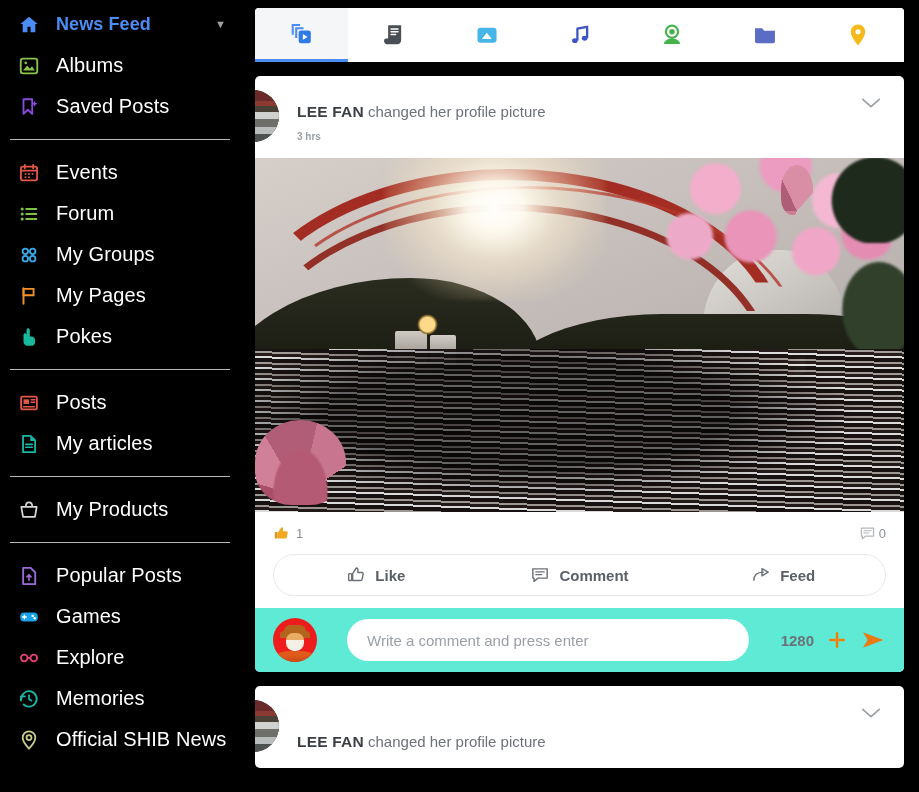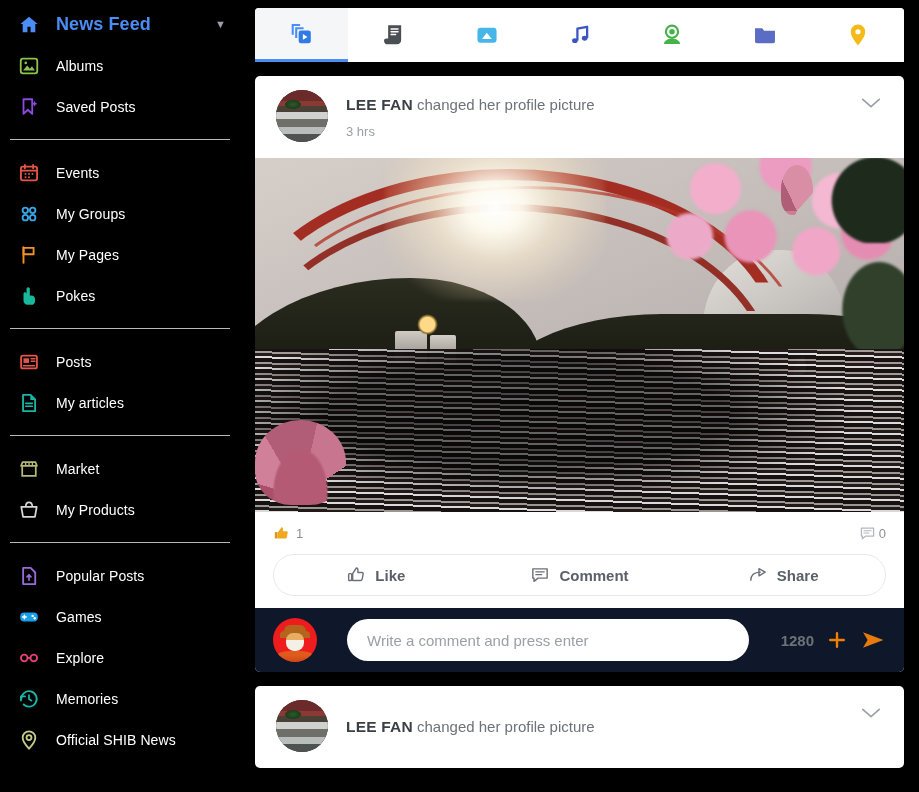--- a/index.html
+++ b/index.html
@@ -38,21 +38,21 @@
   }
   .nav-item .ico {
     width: 30px;
     flex: 0 0 30px;
     display: flex;
     align-items: center;
     justify-content: center;
     margin-right: 12px;
   }
   .nav-item .lbl {
-    font-size: 14px;
+    font-size: 20px;
     color: #ffffff;
     letter-spacing: 0.1px;
     white-space: nowrap;
   }
   .nav-item.active .lbl {
     color: #4a8df6;
     font-weight: bold;
     font-size: 18px;
   }
   .nav-item .chev {
@@ -101,24 +101,23 @@
 
   .card {
     background: #ffffff;
     border-radius: 5px;
     margin-top: 14px;
     overflow: hidden;
     box-shadow: 0 1px 2px rgba(0,0,0,.18);
   }
   .post-head {
     display: flex;
-    align-items: center;
-    padding: 14px 18px 16px 26px;
+    align-items: flex-end;
+    padding: 14px 18px 16px 14px;
     min-height: 72px;
-    margin-left: 37px;
   }
   .avatar {
     width: 52px; height: 52px;
     border-radius: 50%;
     flex: 0 0 52px;
     margin-left: -42px;
     margin-right: 18px;
     overflow: hidden;
     position: relative;
     background: #2a1a1a;
@@ -158,21 +157,21 @@
   }
 
   .post-meta { flex: 1 1 auto; padding-top: 2px; }
   .post-title { font-size: 15px; color: #6d7278; line-height: 1.25; }
   .post-title .author {
     font-weight: bold;
     color: #3b4045;
     font-size: 15.5px;
     letter-spacing: .2px;
   }
-  .post-time { font-size: 13px; color: #9aa0a6; margin-top: 9px; }
+  .post-time { font-size: 10px; color: #9aa0a6; margin-top: 9px; font-weight: bold; }
   .post-chev {
     color: #9aa0a6;
     font-size: 19px;
     line-height: 1;
     cursor: pointer;
     padding: 2px 4px;
     align-self: flex-start;
     margin-top: 4px;
   }
 
@@ -336,21 +335,21 @@
     cursor: pointer;
     font-size: 15px;
     font-weight: bold;
     color: #5a6068;
   }
 
   .comment-bar {
     display: flex;
     align-items: center;
     gap: 12px;
-    background: #0f172a;
+    background: #5eead4;
     padding: 10px 18px;
     height: 64px;
   }
   .comment-avatar { width:44px; height:44px; flex:0 0 44px; border-radius:50%; overflow:hidden; position:relative; margin-left:0; }
   .comment-input {
     flex: 1 1 auto;
     height: 42px;
     background: #ffffff;
     border: none;
     border-radius: 22px;
@@ -418,20 +417,31 @@
               <circle cx="15.8" cy="13" r="1.1" fill="#e4564a"></circle>
               <circle cx="8.2" cy="16.6" r="1.1" fill="#e4564a"></circle>
               <circle cx="12" cy="16.6" r="1.1" fill="#e4564a"></circle>
             </svg>
         </span>
         <span class="lbl">Events</span>
       </div>
       <div class="nav-item">
         <span class="ico">
           <svg width="22" height="22" viewBox="0 0 24 24">
+              <circle cx="4.6" cy="6.5" r="1.7" fill="#7dc242"></circle>
+              <circle cx="4.6" cy="12" r="1.7" fill="#7dc242"></circle>
+              <circle cx="4.6" cy="17.5" r="1.7" fill="#7dc242"></circle>
+              <path d="M9 6.5h11M9 12h11M9 17.5h11" stroke="#7dc242" stroke-width="2.1" stroke-linecap="round"></path>
+            </svg>
+        </span>
+        <span class="lbl">Forum</span>
+      </div>
+      <div class="nav-item">
+        <span class="ico">
+          <svg width="22" height="22" viewBox="0 0 24 24">
               <circle cx="8" cy="8" r="3" fill="none" stroke="#38a8e8" stroke-width="2"></circle>
               <circle cx="16" cy="8" r="3" fill="none" stroke="#38a8e8" stroke-width="2"></circle>
               <circle cx="8" cy="16" r="3" fill="none" stroke="#38a8e8" stroke-width="2"></circle>
               <circle cx="16" cy="16" r="3" fill="none" stroke="#38a8e8" stroke-width="2"></circle>
             </svg>
         </span>
         <span class="lbl">My Groups</span>
       </div>
       <div class="nav-item">
         <span class="ico">
@@ -473,30 +483,20 @@
               <path d="M8.4 12.4h7.2M8.4 15.6h7.2" stroke="#17b8a8" stroke-width="1.7" stroke-linecap="round"></path>
             </svg>
         </span>
         <span class="lbl">My articles</span>
       </div>
     </div>
 
     <div class="divider"></div>
 
     <div class="nav-group">
-      <div class="nav-item">
-        <span class="ico">
-          <svg width="22" height="22" viewBox="0 0 24 24">
-              <path d="M3.4 8.6 5 4.4h14l1.6 4.2z" fill="none" stroke="#b8b878" stroke-width="1.9" stroke-linejoin="round"></path>
-              <path d="M4.6 9v10.6h14.8V9" fill="none" stroke="#b8b878" stroke-width="1.9"></path>
-              <path d="M8.3 8.6v-4.2M12 8.6v-4.2M15.7 8.6v-4.2" stroke="#b8b878" stroke-width="1.5"></path>
-            </svg>
-        </span>
-        <span class="lbl">Market</span>
-      </div>
       <div class="nav-item">
         <span class="ico">
           <svg width="22" height="22" viewBox="0 0 24 24">
               <path d="M3.6 8.6h16.8l-1.9 11H5.5z" fill="none" stroke="#d8d8d8" stroke-width="1.9" stroke-linejoin="round"></path>
               <path d="M8.4 8.4c0-3 1.6-4.8 3.6-4.8s3.6 1.8 3.6 4.8" fill="none" stroke="#d8d8d8" stroke-width="1.8"></path>
             </svg>
         </span>
         <span class="lbl">My Products</span>
       </div>
     </div>
@@ -701,21 +701,21 @@
           </span>
           <span>Comment</span>
         </div>
         <div class="action-btn">
           <span>
             <svg width="20" height="20" viewBox="0 0 24 24">
                 <path d="M3.4 18.4c0-6.6 4.6-9.6 11.4-9.8" fill="none" stroke="#6b7078" stroke-width="1.7" stroke-linecap="round"></path>
                 <path d="M13.2 4.4 20.6 8.6 13.2 13z" fill="none" stroke="#6b7078" stroke-width="1.7" stroke-linejoin="round"></path>
               </svg>
           </span>
-          <span>Share</span>
+          <span>Feed</span>
         </div>
       </div>
 
       <div class="comment-bar">
         <div class="comment-avatar avatar shib" style="margin-left:0;">
           <div class="shib-body"></div>
         </div>
         <input class="comment-input" type="text" placeholder="Write a comment and press enter" style="">
         <span class="char-count">1280</span>
         <span class="plus-btn">

